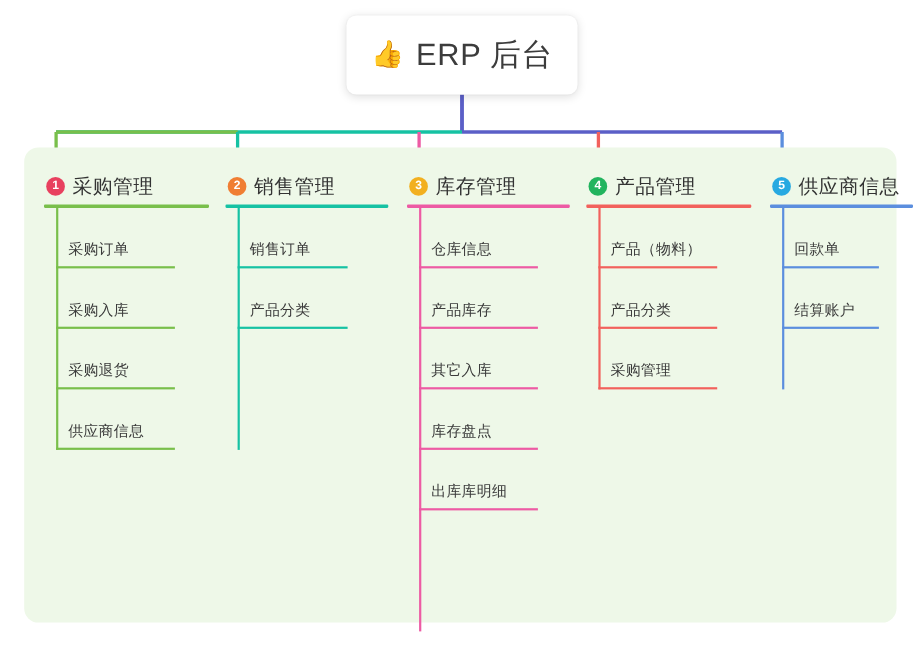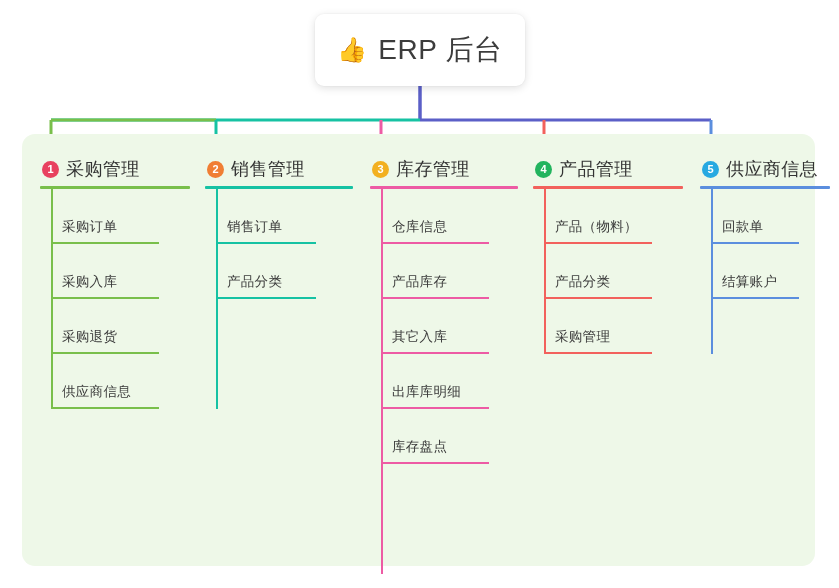--- a/index.html
+++ b/index.html
@@ -223,25 +223,25 @@
             </div>
             <div class="leaf">
               <span class="leaf-label">产品库存</span>
               <div class="leaf-rule" style="width: 108px; left: 11px; background: rgb(237, 91, 164);"></div>
             </div>
             <div class="leaf">
               <span class="leaf-label">其它入库</span>
               <div class="leaf-rule" style="width: 108px; left: 11px; background: rgb(237, 91, 164);"></div>
             </div>
             <div class="leaf">
+              <span class="leaf-label">库存盘点</span>
+              <div class="leaf-rule" style="width: 108px; left: 11px; background: rgb(237, 91, 164);"></div>
+            </div>
+            <div class="leaf">
               <span class="leaf-label">出库库明细</span>
-              <div class="leaf-rule" style="width: 108px; left: 11px; background: rgb(237, 91, 164);"></div>
-            </div>
-            <div class="leaf">
-              <span class="leaf-label">库存盘点</span>
               <div class="leaf-rule" style="width: 108px; left: 11px; background: rgb(237, 91, 164);"></div>
             </div>
           </div>
         </div>
         <div class="column" style="left: 511px; top: 20px;">
           <div class="col-head">
             <span class="badge" style="background: rgb(34, 180, 94);">4</span>
             <span class="col-title">产品管理</span>
           </div>
           <div class="col-rule" style="width: 150px; background: rgb(242, 97, 92);"></div>

